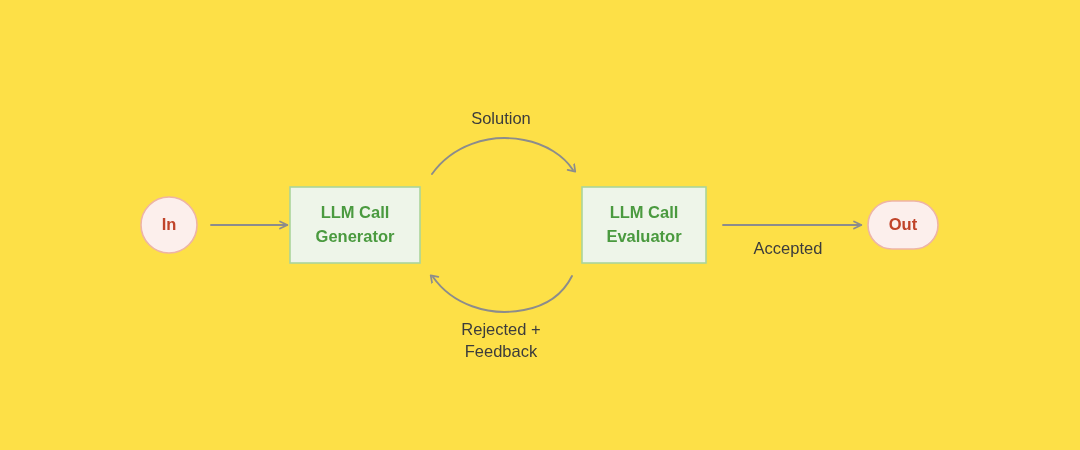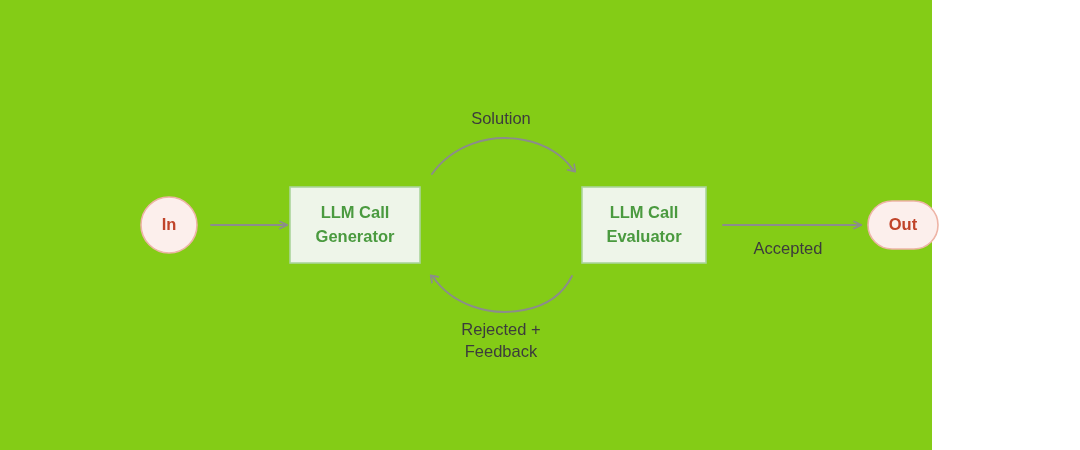--- a/index.html
+++ b/index.html
@@ -8,23 +8,23 @@
     background: #ffffff;
   }
   body {
     width: 1080px;
     height: 450px;
     font-family: "Liberation Sans", sans-serif;
     overflow: hidden;
   }
   #diagram-root {
     position: relative;
-    width: 932px;
+    width: 1080px;
     height: 450px;
-    background: #84cc16;
+    background: #fde047;
   }
   #diagram-svg {
     position: absolute;
     top: 0;
     left: 0;
     width: 1080px;
     height: 450px;
     display: block;
   }
   .node-label-box {

